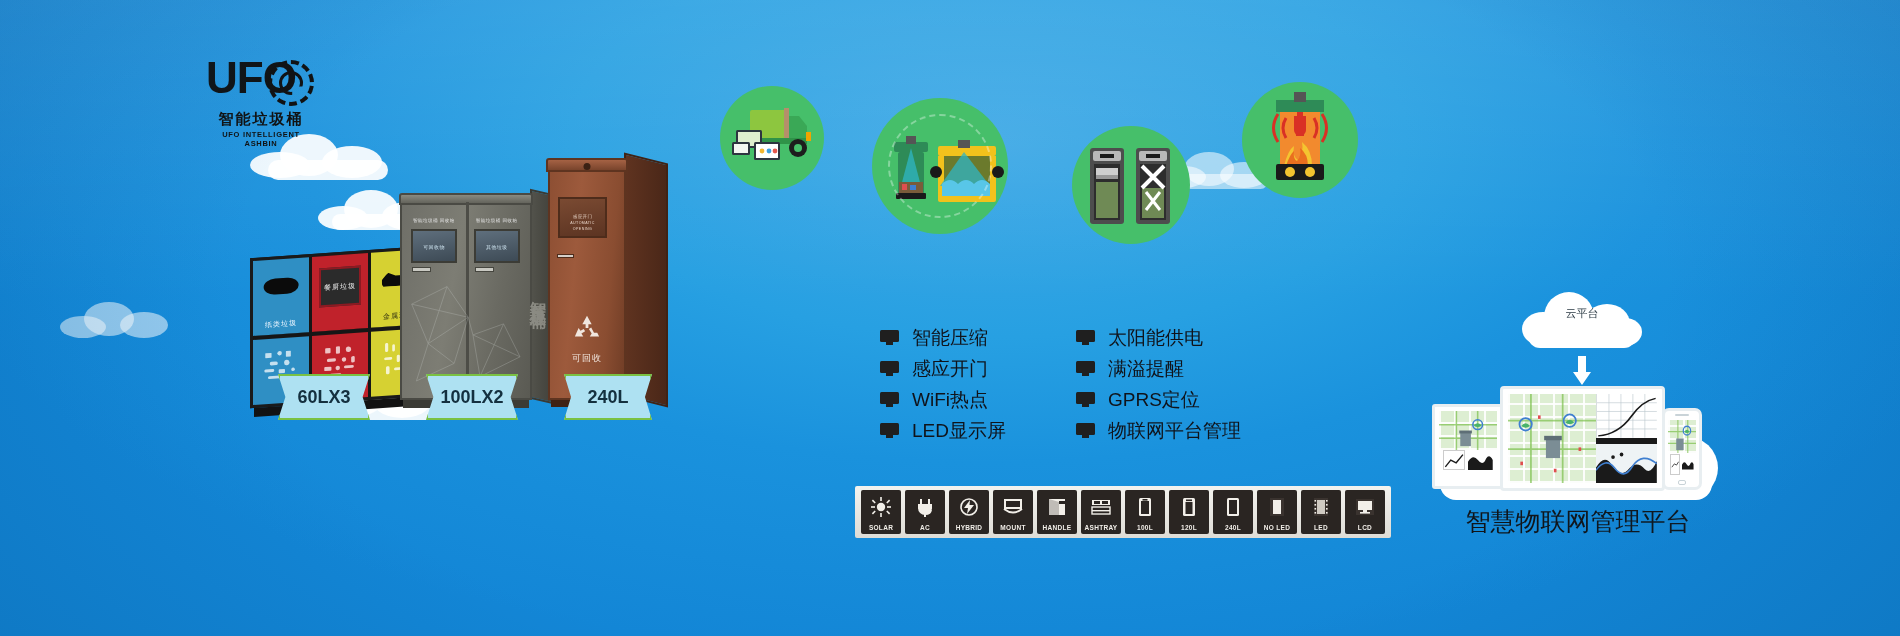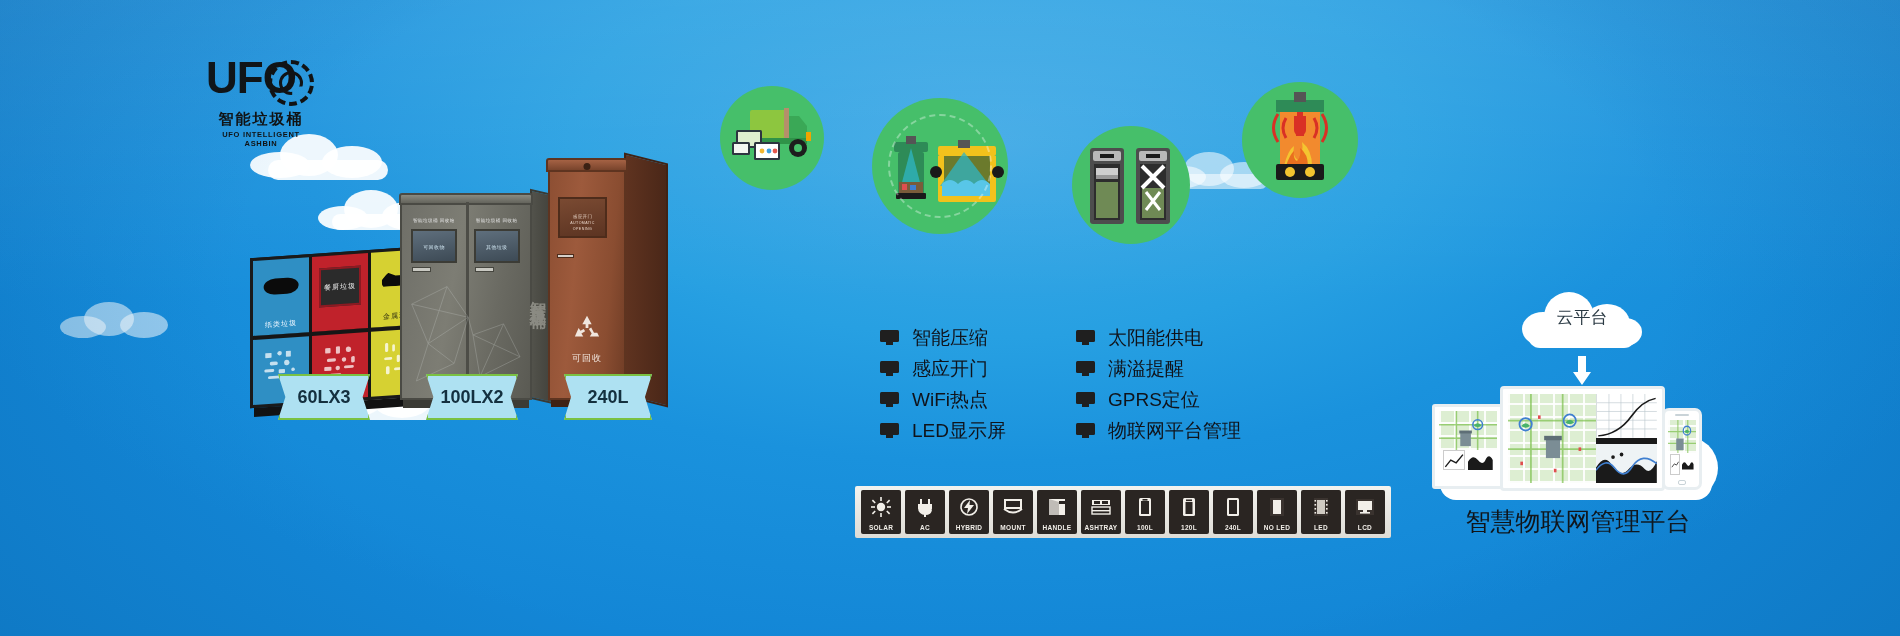--- a/index.html
+++ b/index.html
@@ -251,21 +251,21 @@
   }
 
   
   #cloudplat { position:absolute; left:1430px; top:300px; width:290px; height:200px; }
   #cloudplat .cloudshape {
     position:absolute; left:92px; top:-10px; width:120px; height:58px;
   }
   #cloudplat .cloudshape i { position:absolute; background:#fff; border-radius:50%; }
   #cloudplat .cloudtext {
     position:absolute; left:92px; top:6px; width:120px; text-align:center;
-    font-size:17px; color:#2b3a44; z-index:4;
+    font-size:11px; color:#2b3a44; z-index:4;
   }
   #cloudplat .arrow {
     position:absolute; left:142px; top:56px; width:20px; height:30px; z-index:3;
   }
   #cloudplat .monitor {
     position:absolute; left:70px; top:86px; width:165px; height:105px;
     background:#fff; border:3px solid #e8eef1; border-radius:4px; z-index:3;
   }
   #cloudplat .screen {
     position:absolute; inset:5px; background:#eaf4e4; display:flex; overflow:hidden;

